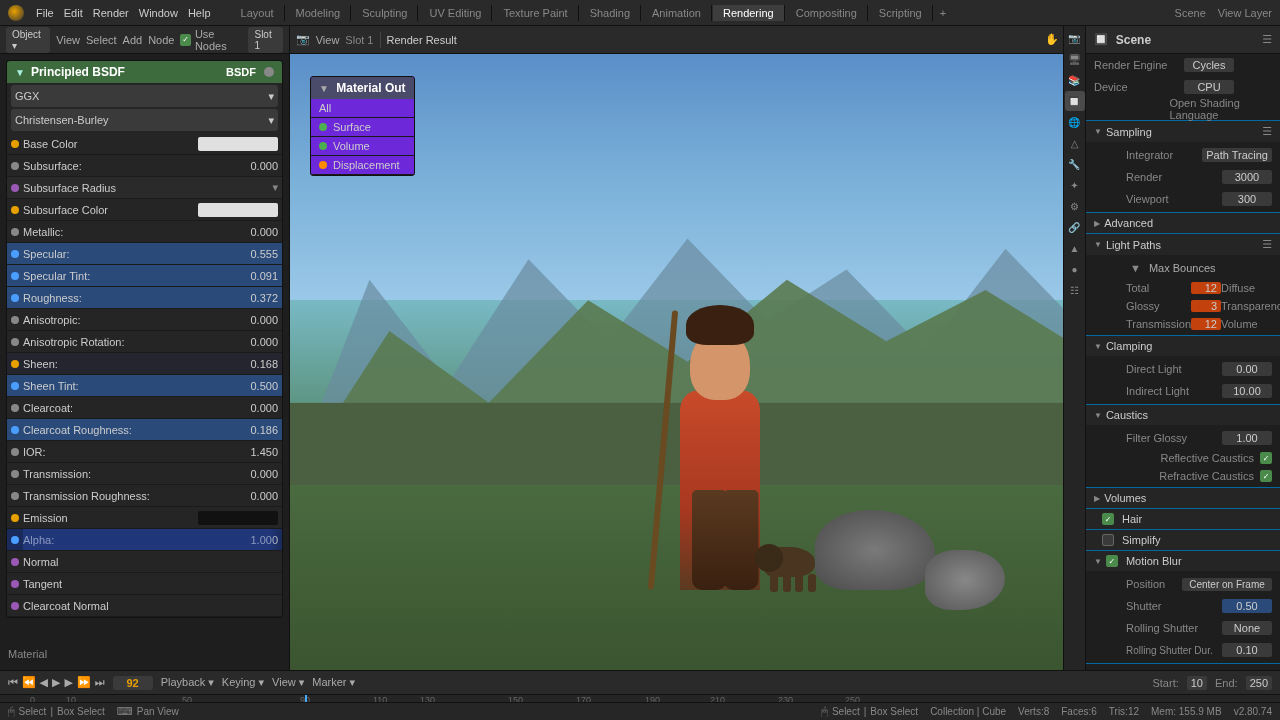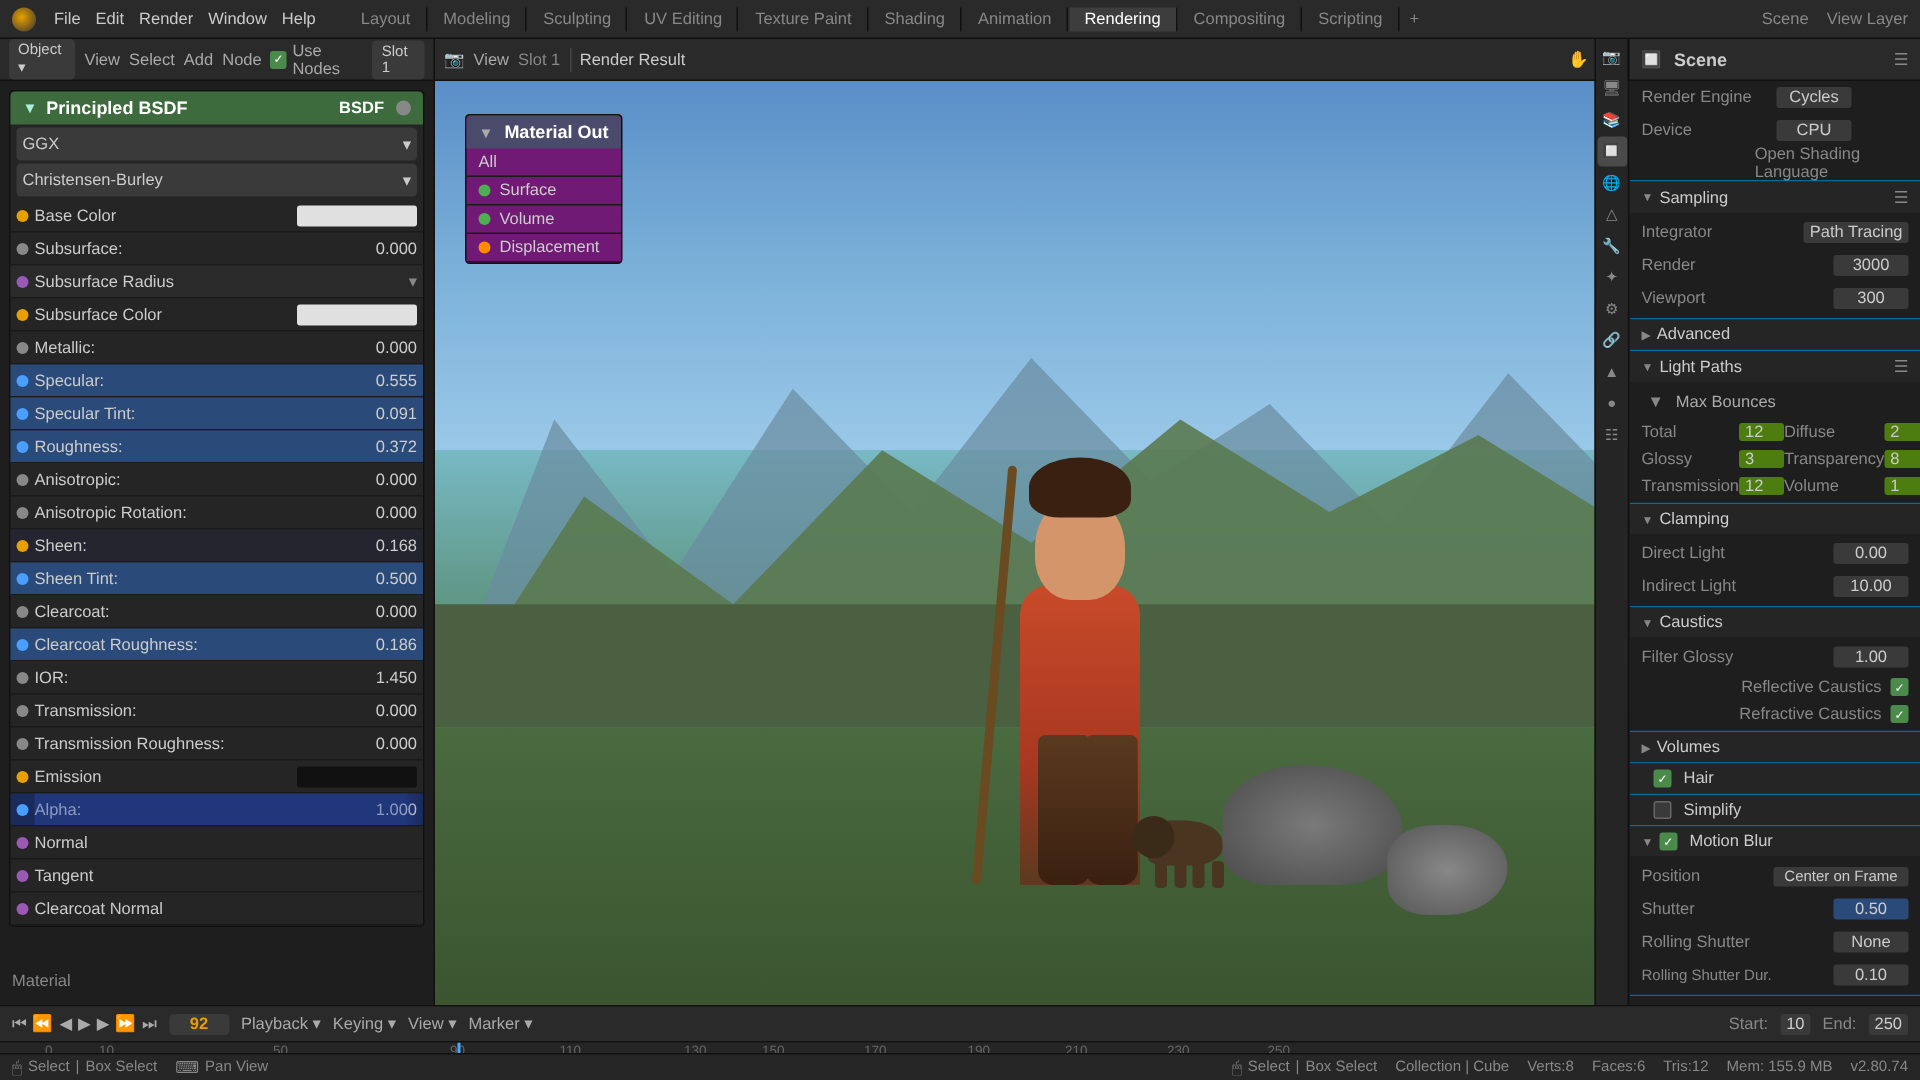--- a/index.html
+++ b/index.html
@@ -121,21 +121,21 @@
       margin: 2px 4px;
       justify-content: space-between;
     }
 
     
     #material-panel {
       position: absolute;
       left: 310px;
       top: 50px;
       width: 105px;
-      background: #701a75;
+      background: #6d28d9;
       border: 1px solid #111;
       border-radius: 3px;
       z-index: 10;
     }
     #material-header {
       background: #4a4a6a;
       padding: 4px 8px;
       font-size: 12px;
       color: #fff;
       font-weight: bold;
@@ -234,20 +234,21 @@
       background: #252525;
       cursor: pointer;
       font-size: 11px;
       color: #ccc;
       gap: 4px;
     }
     .rp-header .triangle { color: #888; font-size: 8px; }
     .rp-content {
       padding: 2px 0;
       background: #1e1e1e;
+      margin-left: 32px;
     }
     .rp-row {
       display: flex;
       align-items: center;
       padding: 2px 8px;
       height: 22px;
       gap: 4px;
     }
     .rp-label {
       color: #888;
@@ -375,25 +376,25 @@
     }
     .bounce-row {
       display: flex;
       align-items: center;
       justify-content: space-between;
       padding: 1px 0;
       height: 18px;
     }
     .bounce-label { color: #888; font-size: 11px; }
     .bounce-val {
-      background: #4d7c0f;
+      background: #c2410c;
       border-radius: 2px;
       padding: 0 4px;
       min-width: 30px;
-      text-align: left;
+      text-align: right;
       font-size: 11px;
       color: #ccc;
     }
 
     .checkbox-row {
       display: flex;
       align-items: center;
       justify-content: flex-end;
       padding: 1px 8px;
       height: 18px;
@@ -938,21 +939,21 @@
     </div>
 
     <div id="timeline-bar" style="height:26px;background:#1a1a1a;position:relative;overflow:hidden;">
 
       <div style="display:flex;position:absolute;top:0;left:0;right:0;height:12px;background:#252525;padding-left:30px;">
         <span style="position:absolute;left:30px;color:#666;font-size:9px;">0</span>
         <span style="position:absolute;left:66px;color:#666;font-size:9px;">10</span>
         <span style="position:absolute;left:182px;color:#666;font-size:9px;">50</span>
         <span style="position:absolute;left:300px;color:#666;font-size:9px;">90</span>
         <span style="position:absolute;left:373px;color:#666;font-size:9px;">110</span>
-        <span style="position:absolute;left:456px;color:#666;font-size:9px;">130</span>
+        <span style="position:absolute;left:420px;color:#666;font-size:9px;">130</span>
         <span style="position:absolute;left:508px;color:#666;font-size:9px;">150</span>
         <span style="position:absolute;left:576px;color:#666;font-size:9px;">170</span>
         <span style="position:absolute;left:645px;color:#666;font-size:9px;">190</span>
         <span style="position:absolute;left:710px;color:#666;font-size:9px;">210</span>
         <span style="position:absolute;left:778px;color:#666;font-size:9px;">230</span>
         <span style="position:absolute;left:845px;color:#666;font-size:9px;">250</span>
       </div>
 
       <div style="position:absolute;top:0;bottom:0;width:2px;background:#4af;left:305px;"></div>
     </div>

